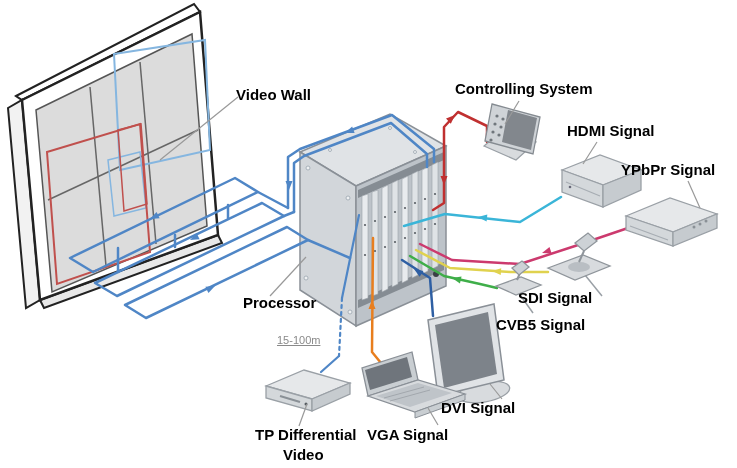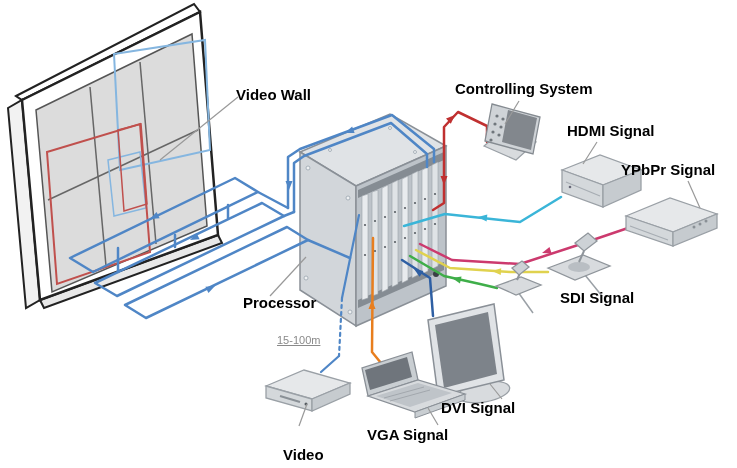--- a/index.html
+++ b/index.html
@@ -207,19 +207,21 @@
     <line x1="490" y1="384" x2="502" y2="399"></line>
     <line x1="428" y1="408" x2="438" y2="425"></line>
     <line x1="307" y1="404" x2="299" y2="426"></line>
   </g>
 </svg>
 
   <div class="label" style="left:236px;top:86px">Video Wall</div>
   <div class="label" style="left:455px;top:80px">Controlling System</div>
   <div class="label" style="left:567px;top:122px">HDMI Signal</div>
   <div class="label" style="left:621px;top:161px">YPbPr Signal</div>
-  <div class="label" style="left:560px;top:289px">SDI Signal</div>
+  <div class="label" style="left:518px;top:289px">SDI Signal</div>
+  <div class="label" style="left:496px;top:316px">CVB5 Signal</div>
   <div class="label" style="left:243px;top:294px">Processor</div>
   <div class="label small" style="left:277px;top:334px">15-100m</div>
   <div class="label" style="left:441px;top:399px">DVI Signal</div>
   <div class="label" style="left:367px;top:426px">VGA Signal</div>
+  <div class="label" style="left:255px;top:426px">TP Differential</div>
   <div class="label" style="left:283px;top:446px">Video</div>
 </div>
 
 </body></html>

